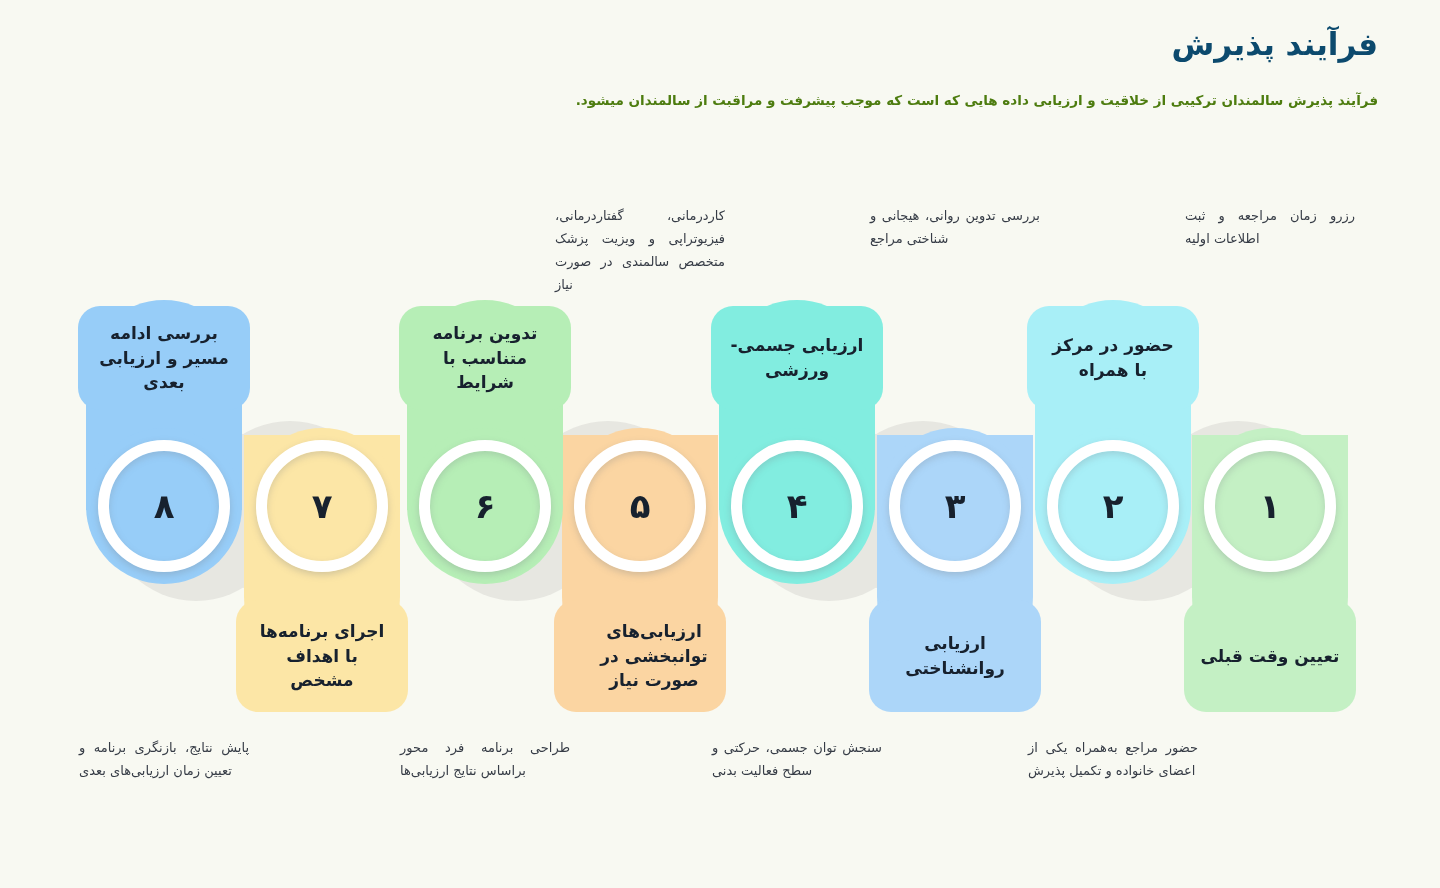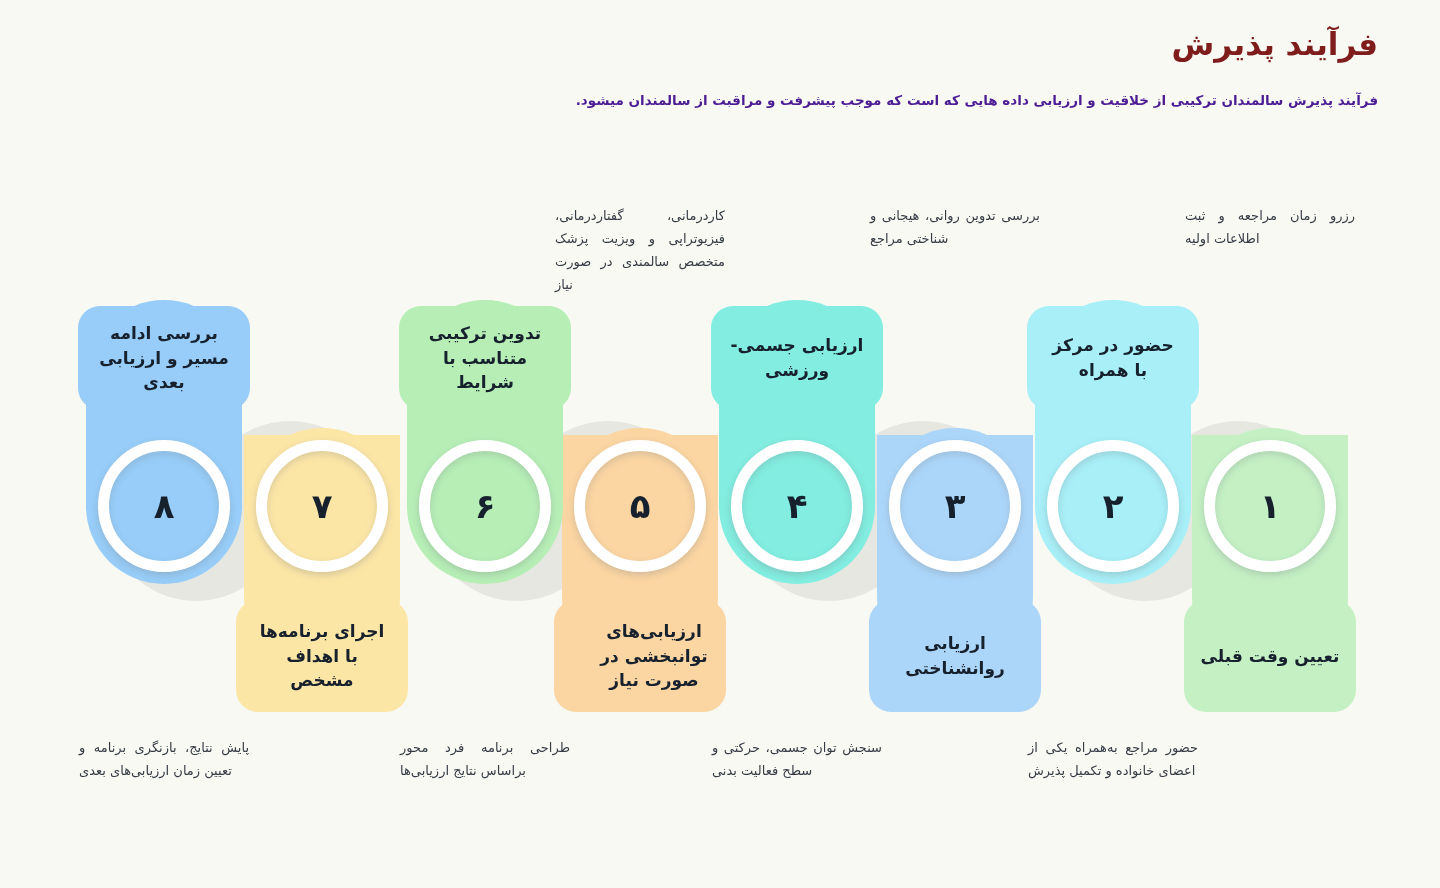--- a/index.html
+++ b/index.html
@@ -23,28 +23,28 @@
     position: absolute;
     top: 0; right: 0;
     width: 1440px;
     padding: 24px 62px 0 0;
     text-align: right;
   }
   #page-title {
     font-size: 31px;
     font-weight: bold;
     letter-spacing: .2px;
-    color: #7f1d1d;
+    color: #0c4a6e;
     line-height: 1.3;
   }
   #page-subtitle {
     margin-top: 26px;
     font-size: 13.5px;
     font-weight: bold;
-    color: #4c1d95;
+    color: #4d7c0f;
     line-height: 1.5;
   }
 
   
   #board {
     position: absolute;
     top: 0; left: 0;
     width: 1440px;
     height: 888px;
   }
@@ -223,21 +223,21 @@
       </div>
       <div class="caption up">کاردرمانی، گفتاردرمانی، فیزیوتراپی و ویزیت پزشک متخصص سالمندی در صورت نیاز</div>
     </div>
     <div class="step" style="left: 395px;">
       <div class="halo" style="margin-left: -58px; background: rgb(231, 231, 225);"></div>
       <div class="band up" style="background: rgb(182, 238, 182);"></div>
       <div class="disc" style="background: rgb(182, 238, 182);"></div>
       <div class="ring"></div>
       <div class="num">۶</div>
       <div class="card up" style="background: rgb(182, 238, 182);">
-        <span>تدوین ترکیبی متناسب با شرایط</span>
+        <span>تدوین برنامه متناسب با شرایط</span>
       </div>
       <div class="caption down">طراحی برنامه فرد محور براساس نتایج ارزیابی‌ها</div>
     </div>
     <div class="step" style="left: 232px;">
       <div class="halo" style="margin-left: -122px; background: rgb(231, 231, 225);"></div>
       <div class="band down" style="background: rgb(252, 230, 166);"></div>
       <div class="disc" style="background: rgb(252, 230, 166);"></div>
       <div class="ring"></div>
       <div class="num">۷</div>
       <div class="card down" style="background: rgb(252, 230, 166); text-align: center;">

